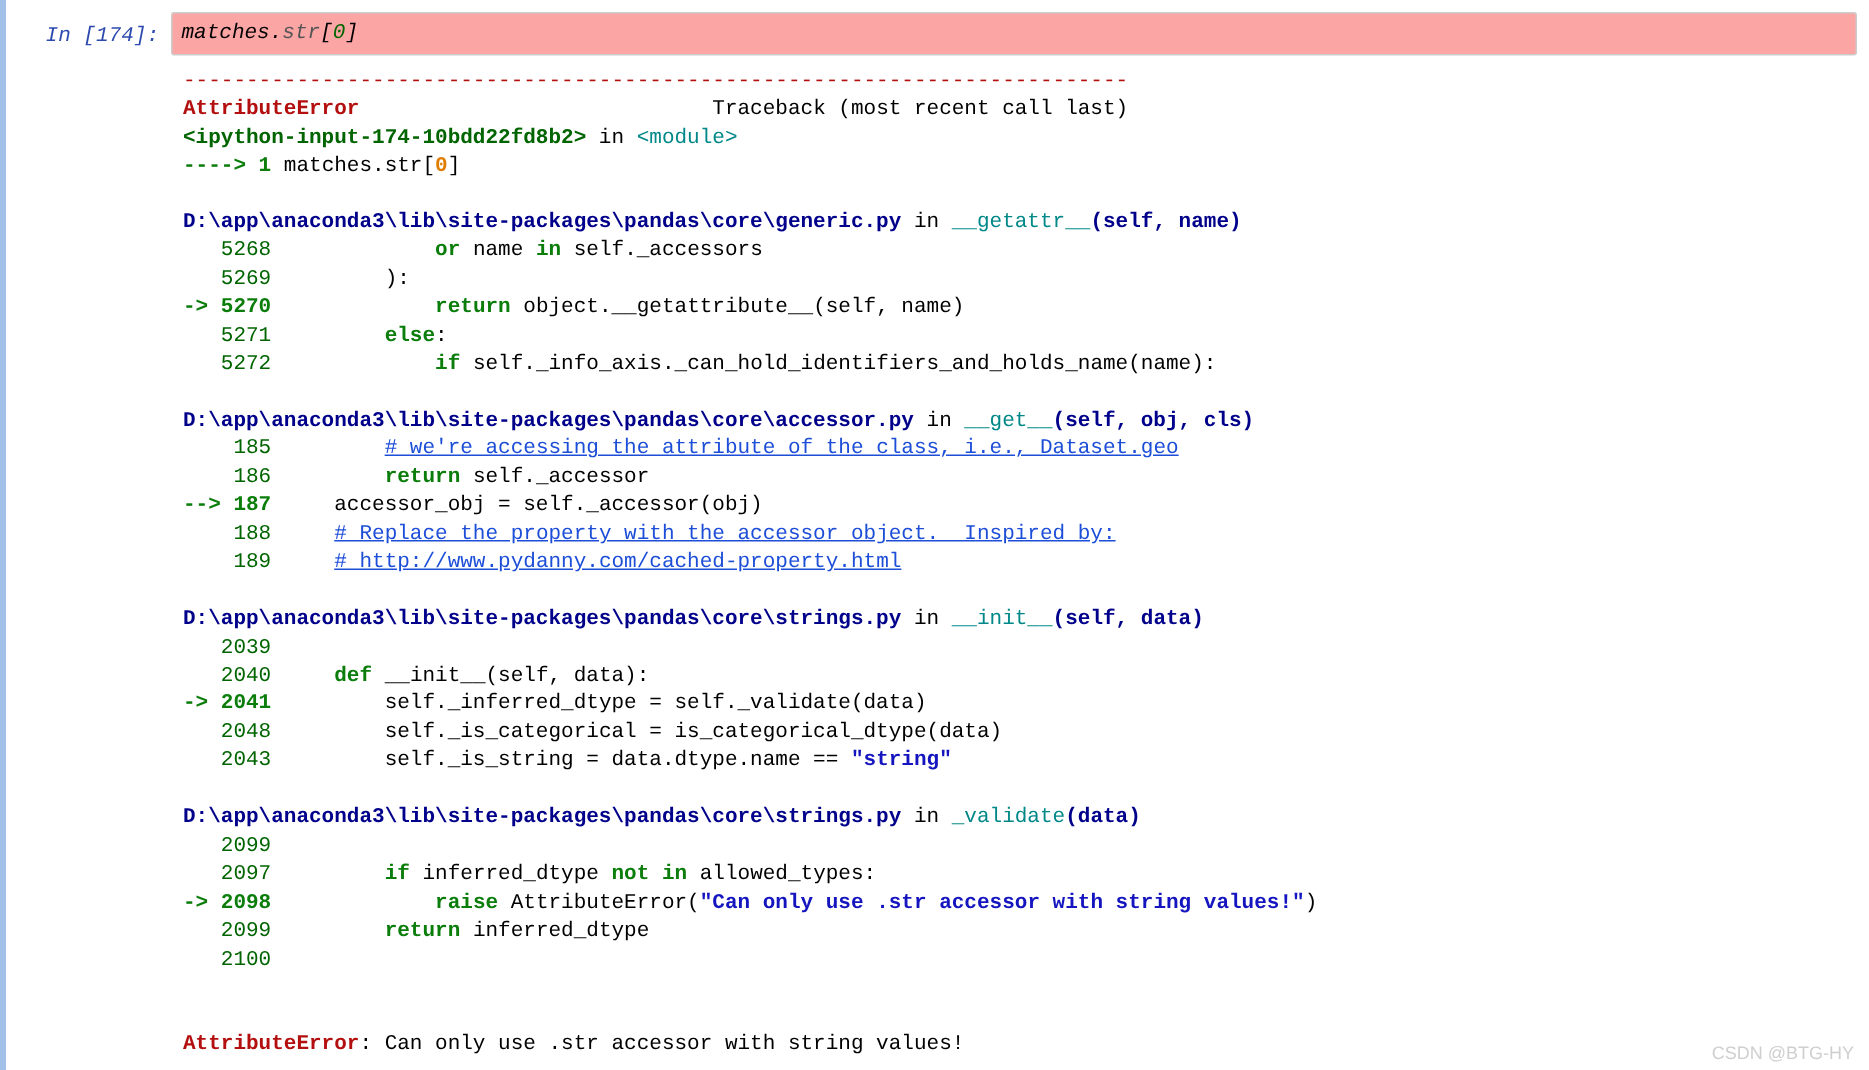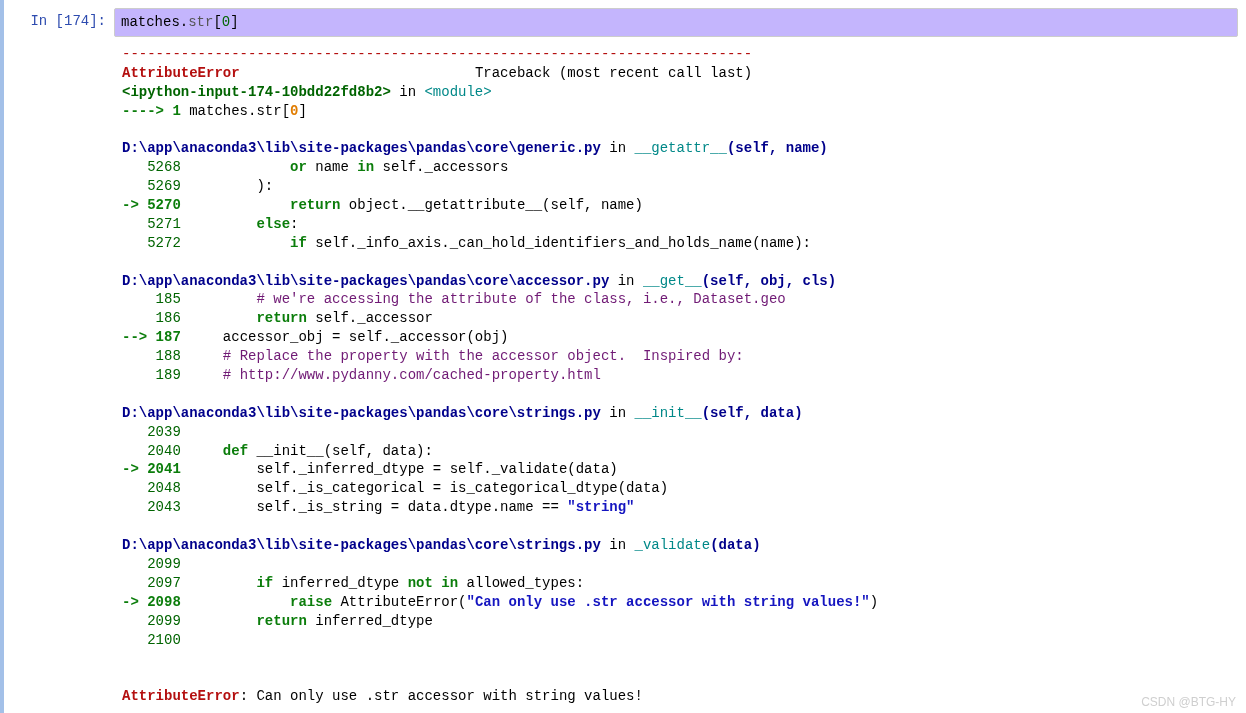--- a/index.html
+++ b/index.html
@@ -1,24 +1,24 @@
 <!DOCTYPE html>
 <html><head>
 <meta charset="utf-8">
 <style>
   * { margin:0; padding:0; box-sizing:border-box; }
   body { font-family: "Consolas","Courier New",monospace; font-size:14px; color:#000; background:#fff; line-height:1.35; }
   .container { border-left:4px solid #a3c0e8; padding:8px 0 8px 0; min-height:713px; position:relative; }
-  .cell { display:flex; align-items:flex-start; }
+  .cell { display:flex; align-items:center;font-style:italic; }
   .prompt { width:110px; flex-shrink:0; text-align:right; padding-right:8px; padding-top:4px; }
   .prompt-in { color:#2d4baf; }
-  .inputarea { flex:1; margin-right:8px; border:1px solid #ccc; background:#c4b5fd; border-radius:2px; padding:4px 6px; font-family:inherit; }
+  .inputarea { flex:1; margin-right:8px; border:1px solid #ccc; background:#fca5a5; border-radius:2px; padding:4px 6px; font-family:inherit; }
   .outputarea { margin-left:118px; margin-right:8px; margin-top:8px; white-space:pre; }
   .red { color:#b40f0f; }
-  .darkred { color:#701a75; }
+  .darkred { color:#1d4ed8;text-decoration:underline; }
   .darknavy { color:#00008b; }
   .green { color:#0b7d0b; }
   .teal { color:#008888; }
   .blue { color:#1515c0; }
   .orange { color:#e07c00; }
   .darkgreen { color:#006400; }
   .grey { color:#555; }
   .bold { font-weight:bold;text-align:center; }
   .watermark { position:absolute; bottom:4px; right:10px; color:#cfcfcf; font-family:Arial,sans-serif; font-size:12px; }
 </style>

